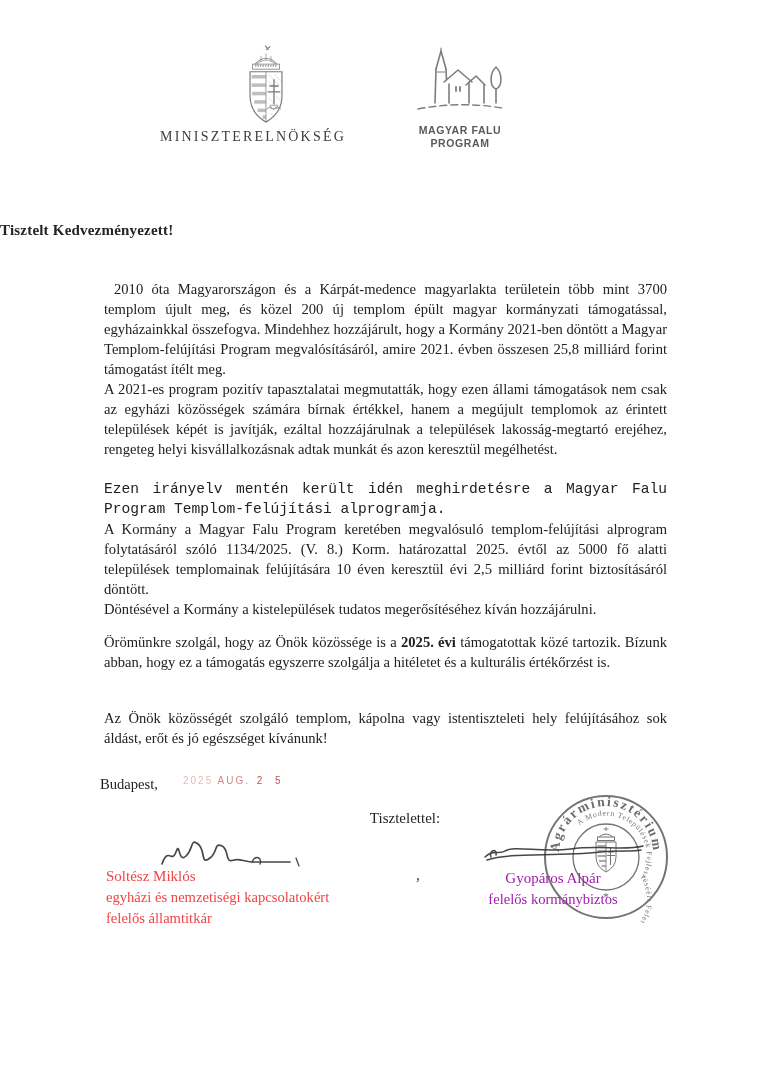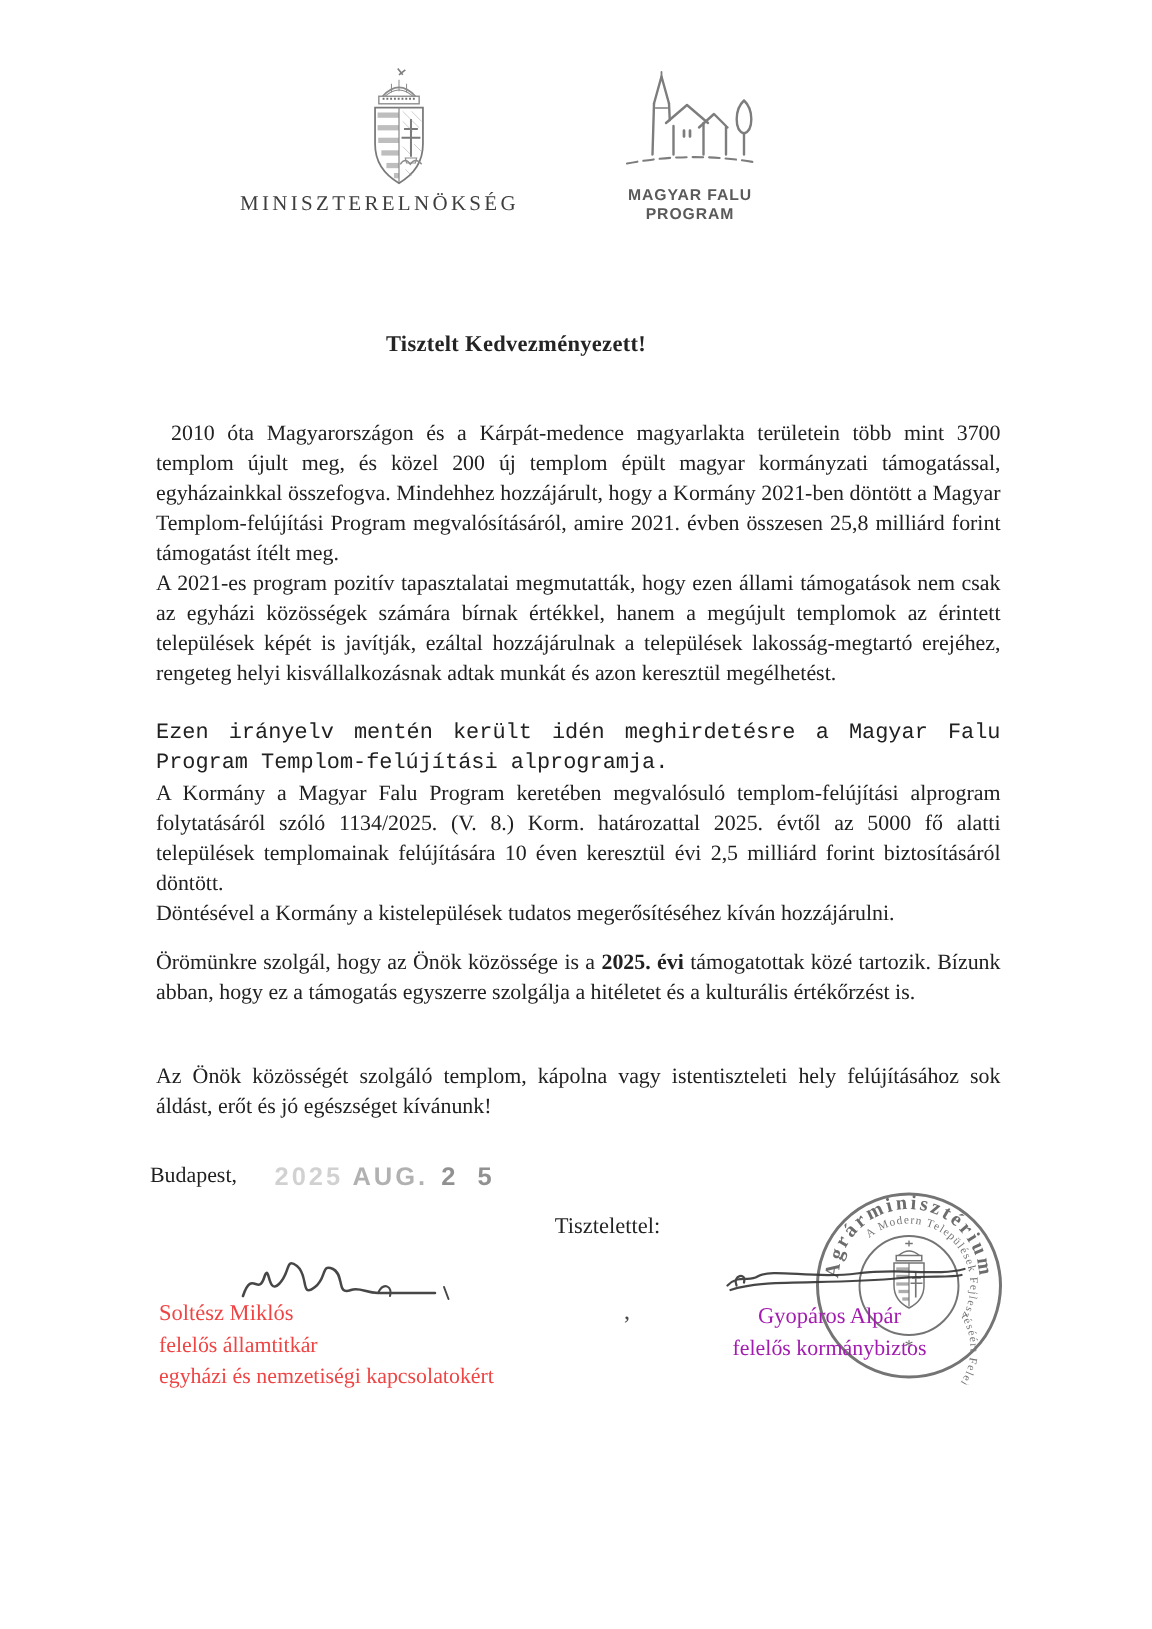--- a/index.html
+++ b/index.html
@@ -16,37 +16,37 @@
     font-size:14px;letter-spacing:2.2px;color:#3d3d3d;
   }
   .mfp-logo-wrap{position:absolute;left:414px;top:47px;width:92px;height:74px;}
   .mfp-text{
     position:absolute;left:404px;top:124px;width:112px;text-align:center;
     font-family:"Liberation Sans","DejaVu Sans",sans-serif;
     font-weight:bold;font-size:10.5px;letter-spacing:0.6px;color:#5a5a5a;line-height:12.5px;
   }
   
   .salutation{
-    position:absolute;left:0;top:222px;width:688px;text-align:center;
+    position:absolute;left:0;top:222px;width:688px;text-align:left;
     font-weight:bold;font-size:15px;color:#242424;letter-spacing:0.2px;
   }
   .body-block{
     position:absolute;left:104px;top:279px;width:563px;
     font-size:14.6px;line-height:20px;text-align:justify;color:#212121;
   }
   .body-block p{margin:0;}
   .body-block p.indent{text-indent:10px;}
   .body-block p.g20{margin-top:20px;font-family:Liberation Mono, monospace;}
   .body-block p.g13{margin-top:13px;}
   .body-block p.g30{margin-top:36px;}
   .dateline{position:absolute;left:100px;top:776px;font-size:14.6px;}
   .stamp-date{
     position:absolute;left:83px;top:-1px;width:200px;
     font-family:"Liberation Sans","DejaVu Sans",sans-serif;
-    font-size:17px;font-weight:bold;letter-spacing:2px;color:#737373;white-space:nowrap;
+    font-size:10px;font-weight:normal;letter-spacing:2px;color:#b91c1c;white-space:nowrap;
   }
   .stamp-date .f1{opacity:0.32;}
   .stamp-date .f2{opacity:0.55;}
   .stamp-date .f3{opacity:0.78;letter-spacing:5px;margin-left:2px;}
   .closing{position:absolute;left:0;top:810px;width:810px;text-align:center;font-size:15px;color:#242424;}
   
   .sig-left-svg{position:absolute;left:156px;top:834px;width:156px;height:40px;}
   .sig-block-left{
     position:absolute;left:106px;top:866px;width:300px;text-align:left;
     font-size:14.6px;line-height:21px;color:#ef4444;
@@ -150,22 +150,22 @@
 
   <div class="sig-left-svg">
     <svg viewBox="0 0 156 40" width="156" height="40" fill="none" stroke="#2e2e2e" stroke-width="1.7" stroke-linecap="round" opacity="0.88">
       <path d="M6,30 C12,12 16,30 20,18 C24,6 22,30 30,22 C38,14 34,4 42,10 C50,16 44,32 54,24 C62,18 58,8 66,12 C74,16 68,30 78,26 C84,24 88,28 96,28 L134,28"></path>
       <path d="M96,28 C100,20 106,24 104,30" stroke-width="1.4"></path>
       <path d="M140,24 l3,8" stroke-width="1.3"></path>
     </svg>
   </div>
   <div class="sig-block-left">
     <div class="sig-name">Soltész Miklós</div>
+    <div>egyházi és nemzetiségi kapcsolatokért</div>
     <div>felelős államtitkár</div>
-    <div>egyházi és nemzetiségi kapcsolatokért</div>
   </div>
 
   <div class="seal-wrap">
     <svg viewBox="0 0 132 132" width="132" height="132" fill="none">
       <defs>
         <path id="arcOuter" d="M20.6,74.2 A47,47 0 1 1 111.4,74.2"></path>
         <path id="arcInner" d="M31,87 A41,41 0 1 1 101,87 A41,41 0 1 1 31,87"></path>
       </defs>
       <circle cx="66" cy="66" r="61" stroke="#565656" stroke-width="2"></circle>
       <circle cx="66" cy="66" r="33" stroke="#565656" stroke-width="1.3"></circle>

